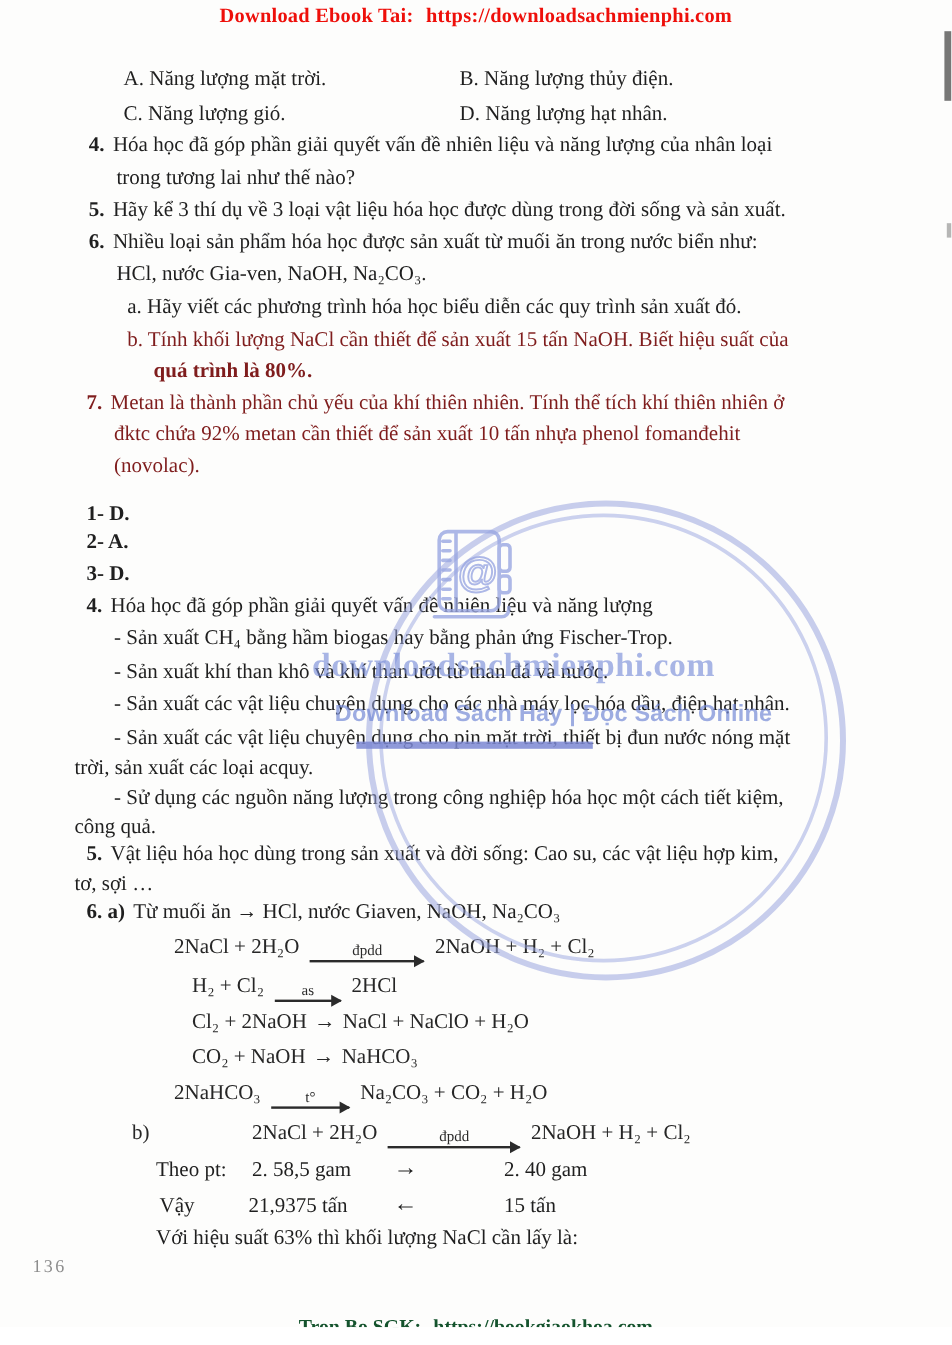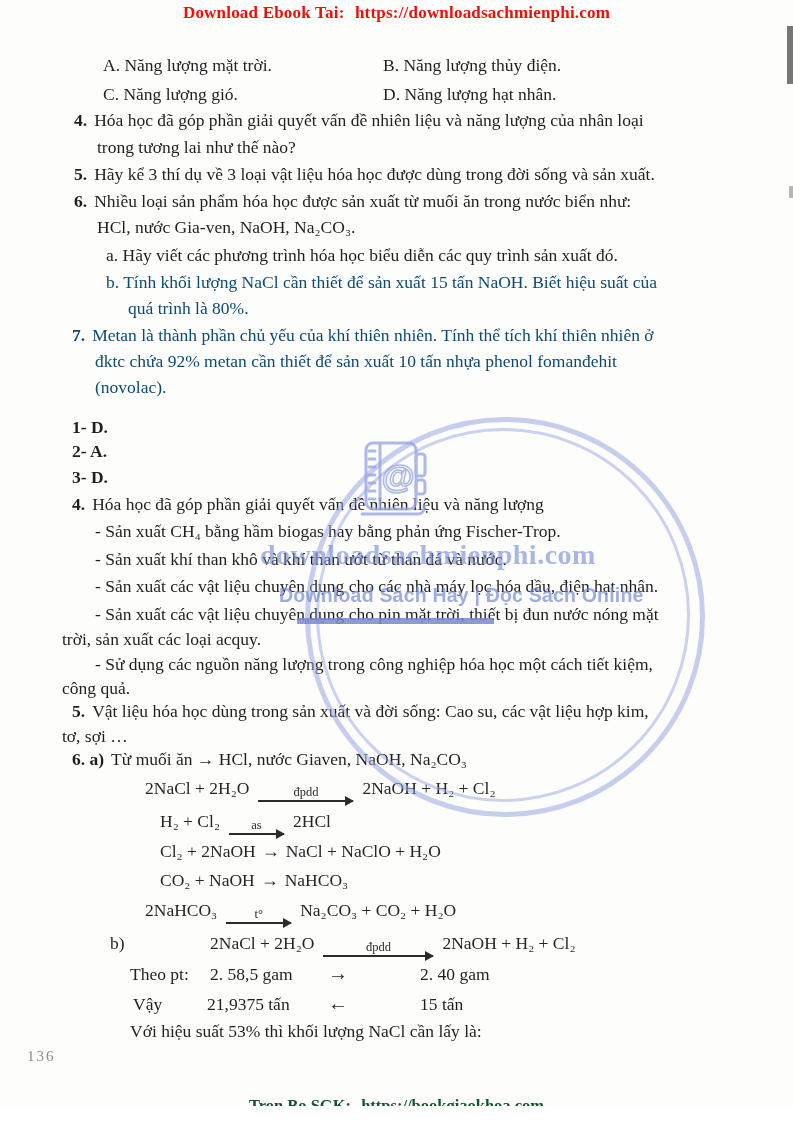--- a/index.html
+++ b/index.html
@@ -1,20 +1,20 @@
 <!DOCTYPE html>
 <html><head>
 <meta charset="utf-8">
 <style>
   html,body{margin:0;padding:0;}
   body{background:#ffffff;}
   .page{position:relative;width:793px;height:1106px;background:#fdfdfc;overflow:hidden;
         font-family:"Liberation Serif","DejaVu Serif",serif;}
   .line{position:absolute;white-space:nowrap;font-size:17.5px;line-height:1.25;color:#1f1f1f;}
-  .faded{color:#0c4a6e;}
+  .faded{color:#7f1d1d;}
   .num{font-weight:bold;margin-right:7px;}
   .hdr{position:absolute;top:3px;left:0;width:100%;text-align:center;
        font-size:17px;font-weight:bold;letter-spacing:.2px;}
   .ftr{position:absolute;top:1096px;left:0;width:100%;text-align:center;
        font-size:16.5px;font-weight:bold;}
   .heading{position:absolute;top:390px;left:0;width:100%;text-align:center;
        font-size:18.5px;font-weight:bold;letter-spacing:.6px;color:#161616;}
   .eq{position:absolute;white-space:nowrap;font-size:17.5px;color:#262626;}
   .rxn-arrow{display:inline-flex;flex-direction:column;align-items:center;
        margin:0 9px;vertical-align:-2px;}
@@ -62,21 +62,21 @@
     <span class="num">5.</span><span>Hãy kể 3 thí dụ về 3 loại vật liệu hóa học được dùng trong đời sống và sản xuất.</span>
   </div>
 
   <div class="line" style="left:74px;top:191px;">
     <span class="num">6.</span><span>Nhiều loại sản phẩm hóa học được sản xuất từ muối ăn trong nước biển như:</span>
   </div>
   <div class="line" style="left:106px;top:245px;">a. Hãy viết các phương trình hóa học biểu diễn các quy trình sản xuất đó.</div>
 
   <div class="line" style="left:97px;top:217px;">HCl, nước Gia-ven, NaOH, Na₂CO₃.</div>
   <div class="line faded" style="left:106px;top:272px;">b. Tính khối lượng NaCl cần thiết để sản xuất 15 tấn NaOH. Biết hiệu suất của</div>
-  <div class="line faded" style="left:128px;top:298px;">quá trình là 80%.</div>
+  <div class="line faded" style="left:128px;top:298px;font-weight:bold;">quá trình là 80%.</div>
 
   <div class="line faded" style="left:72px;top:325px;">
     <span class="num">7.</span><span>Metan là thành phần chủ yếu của khí thiên nhiên. Tính thể tích khí thiên nhiên ở</span>
   </div>
   <div class="line faded" style="left:95px;top:351px;">đktc chứa 92% metan cần thiết để sản xuất 10 tấn nhựa phenol fomanđehit</div>
   <div class="line faded" style="left:95px;top:377px;">(novolac).</div>
 
 
   <div class="line" style="left:72px;top:417px;font-weight:bold;">1- D.</div>
   <div class="line" style="left:72px;top:441px;font-weight:bold;">2- A.</div>
@@ -138,21 +138,21 @@
   <div class="line" style="left:130px;top:964px;">Theo pt:</div>
   <div class="line" style="left:210px;top:964px;">2. 58,5 gam</div>
   <div class="line big-arrow" style="left:328px;top:961px;">→</div>
   <div class="line" style="left:420px;top:964px;">2. 40 gam</div>
 
   <div class="line" style="left:133px;top:994px;">Vậy</div>
   <div class="line" style="left:207px;top:994px;">21,9375 tấn</div>
   <div class="line big-arrow" style="left:328px;top:991px;">←</div>
   <div class="line" style="left:420px;top:994px;">15 tấn</div>
 
-  <div class="line" style="left:130px;top:1021px;">Với hiệu suất 53% thì khối lượng NaCl cần lấy là:</div>
+  <div class="line" style="left:130px;top:1021px;">Với hiệu suất 63% thì khối lượng NaCl cần lấy là:</div>
 
   <div class="pagenum">136</div>
 
   <div class="ftr" style="color:#14532d;">
     <span>Tron Bo SGK:</span>
     <span style="margin-left:6px;">https://bookgiaokhoa.com</span>
   </div>
 
   <div class="edge-mark" style="left:787px;top:26px;width:6px;height:58px;"></div>
   <div class="edge-mark" style="left:789px;top:186px;width:4px;height:12px;opacity:.4;"></div>

